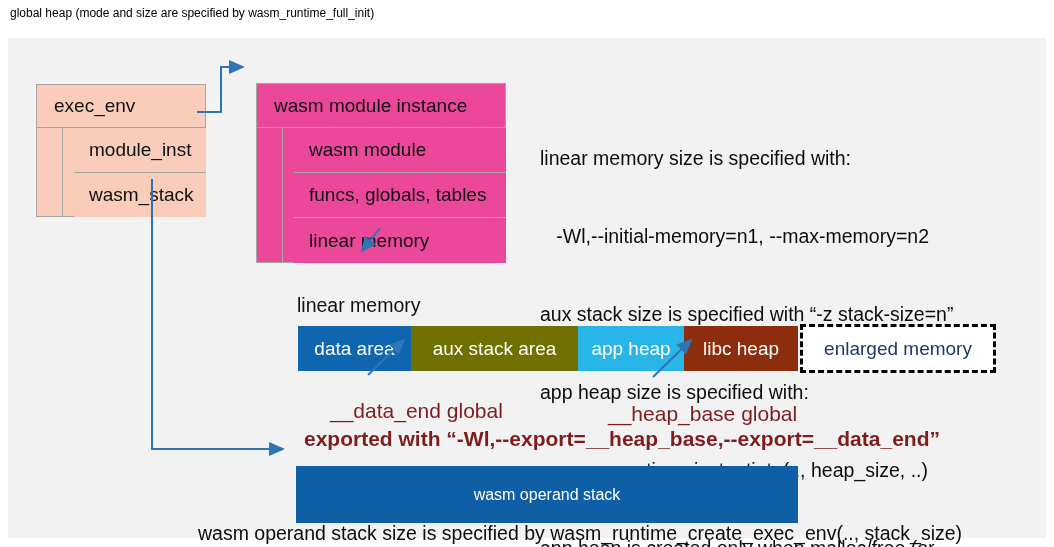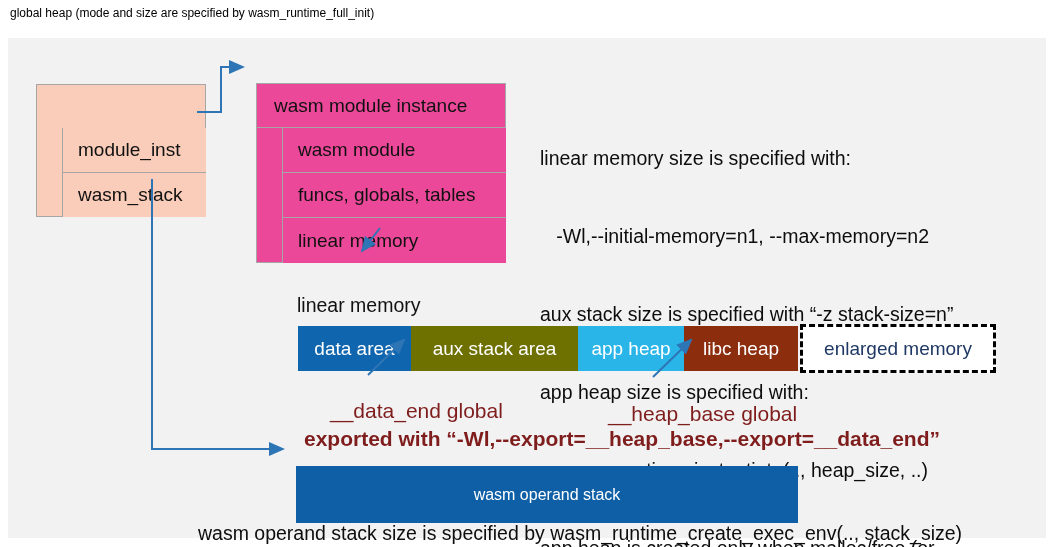--- a/index.html
+++ b/index.html
@@ -13,21 +13,21 @@
   .canvas { position: absolute; left: 8px; top: 38px; width: 1038px; height: 500px;
             background: #f2f2f2; }
 
   
   .recbox { position: absolute; border: 1px solid #a6a6a6; }
   .pink  { background: #f9cdb9; }
   .cream { background: #ec4899; }
   .recbox .hd { height: 44px; display: flex; align-items: center;
                 padding-left: 17px; font-size: 19px; border-bottom: 1px solid #a6a6a6; }
   .recbox .bd { position: absolute; left: 25px; top: 44px; right: -1px; bottom: -1px;
-                border-left: 1px solid #a6a6a6; }
+                border-left: 1px solid #a6a6a6; padding-left: 11px; }
   .recbox .cell { display: flex; align-items: center; padding-left: 15px;
                   font-size: 19px; border-bottom: 1px solid #a6a6a6; }
   .recbox .cell:last-child { border-bottom: none; }
 
   #exec-env { left: 28px; top: 46px; width: 170px; height: 133px; }
   #exec-env .hd { height: 43px; }
   #exec-env .bd { top: 43px; }
   #exec-env .cell { height: 45px; }
   #exec-env .cell:last-child { height: 44px; }
 
@@ -69,20 +69,21 @@
 </head>
 <body>
 
 <div class="stage">
 
   <div class="page-title">global heap (mode and size are specified by wasm_runtime_full_init)</div>
 
   <div class="canvas">
 
     <div class="recbox pink" id="exec-env">
+      <div class="hd">exec_env</div>
       <div class="bd">
         <div class="cell pink">module_inst</div>
         <div class="cell pink">wasm_stack</div>
       </div>
     </div>
 
     <div class="recbox cream" id="module-instance">
       <div class="hd">wasm module instance</div>
       <div class="bd">
         <div class="cell cream">wasm module</div>

